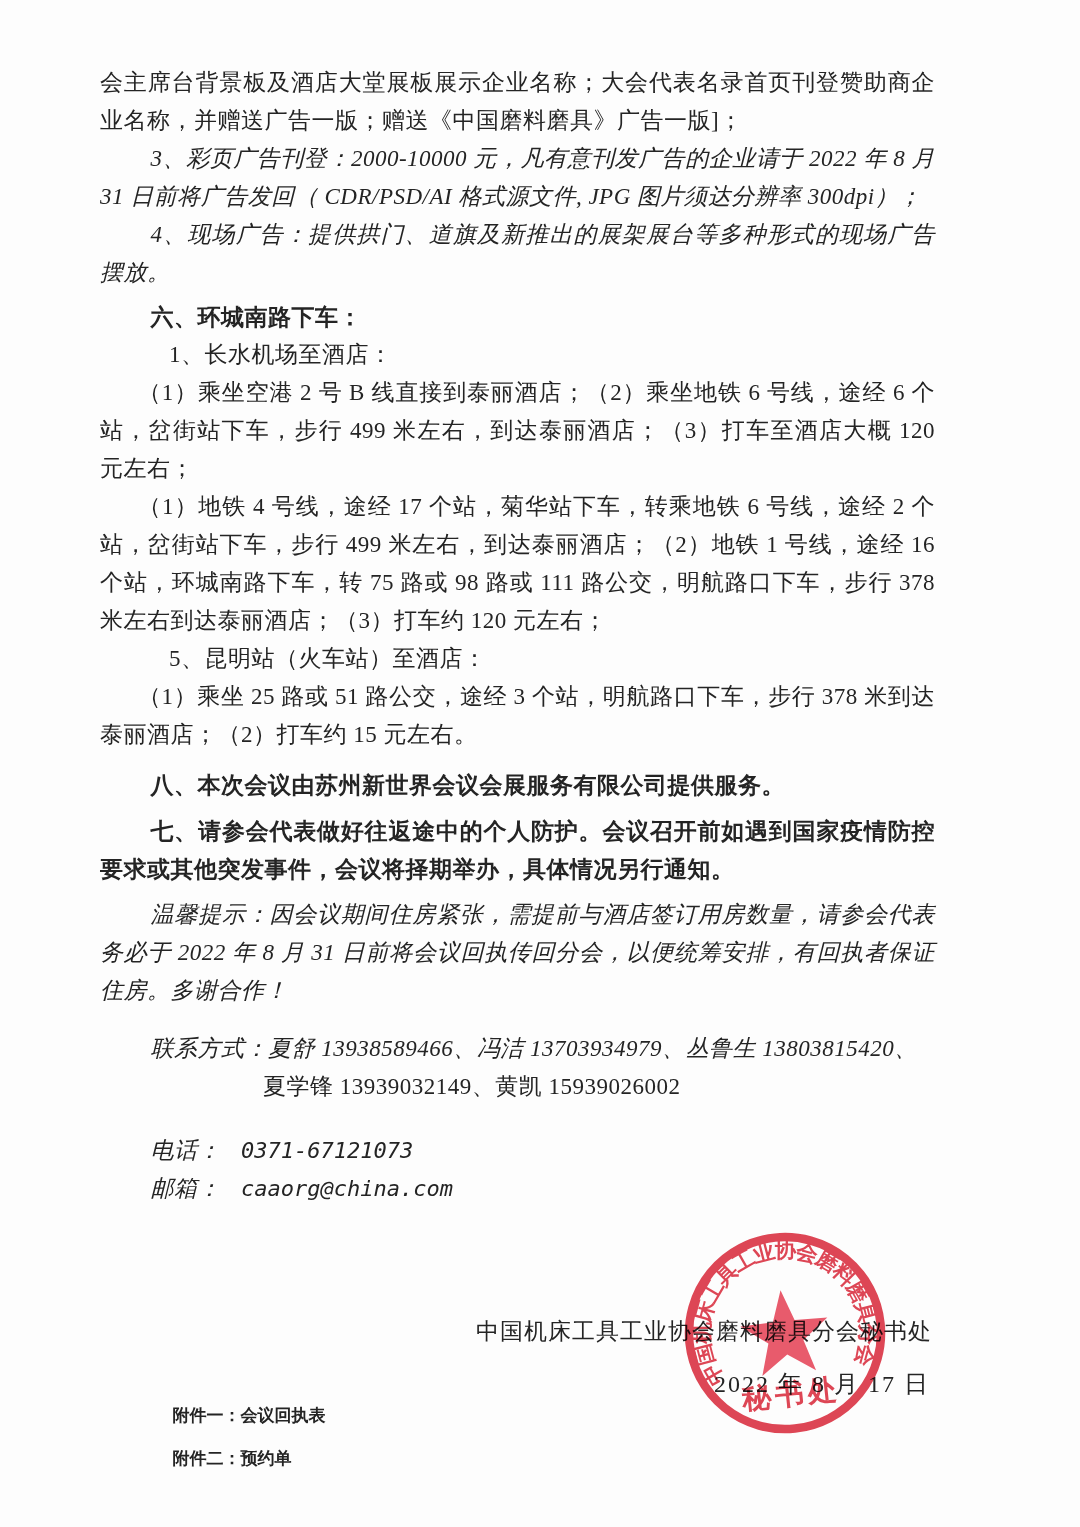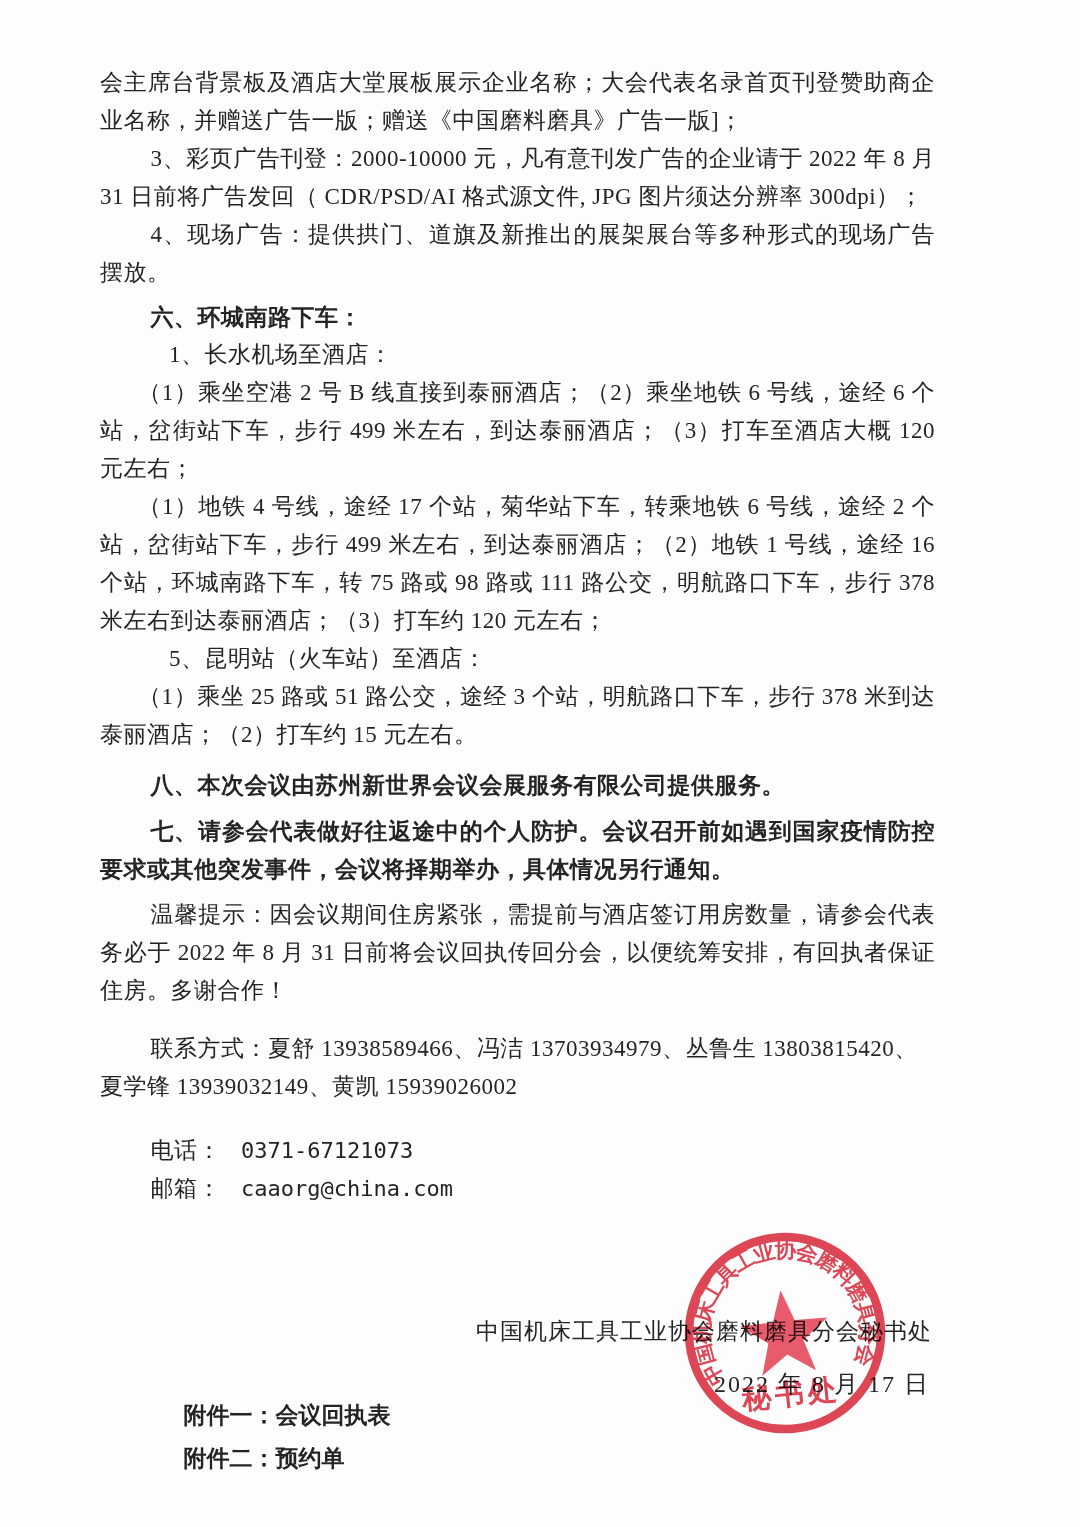--- a/index.html
+++ b/index.html
@@ -14,47 +14,47 @@
   }
   .doc {
     padding:64px 145px 0 100px;
     font-size:23px;
     line-height:38px;
     letter-spacing:0.5px;
     text-align:justify;
   }
   .para { margin:0; }
   .cont { text-indent:0; }
-  .ind  { text-indent:2.2em; }
+  .ind  { text-indent:2.2em;font-style:italic; }
   .num  { text-indent:3.0em; }
   .sub  { text-indent:1.65em; }
   .head {
     text-indent:2.2em;
     font-weight:bold;
     font-family:"Liberation Sans","DejaVu Sans",sans-serif;
     letter-spacing:0.5px;
   }
   .gap-xs { margin-top:6px; }
   .gap-sm { margin-top:8px; }
   .gap-md { margin-top:12px; }
   .gap-lg { margin-top:20px; }
   .gap-xl { margin-top:26px; }
-  .contact-wrap { text-indent:0; }
+  .contact-wrap { margin-left:163px; text-indent:0; }
   .mono { font-family:"DejaVu Sans Mono","Liberation Mono",monospace; font-size:22px; letter-spacing:0;margin-left:20px; }
   .sig-org {
     position:absolute; top:1316px; right:148px;
     font-size:23px; letter-spacing:1px; white-space:nowrap;
   }
   .sig-date {
     position:absolute; top:1368px; right:150px;
     font-size:24px; letter-spacing:2px; white-space:nowrap;
   }
   .attachments {
     position:absolute; left:142px; top:1394px;
-    font-size:23px; line-height:43px;
+    font-size:17px; line-height:43px;
     font-weight:bold;
     font-family:"Liberation Sans","DejaVu Sans",sans-serif;
   }
   .attachments div { text-indent:1.8em; }
   .seal {
     position:absolute; left:681px; top:1224px;
     width:210px; height:222px;
     mix-blend-mode:multiply;
     opacity:0.93;
     pointer-events:none;

